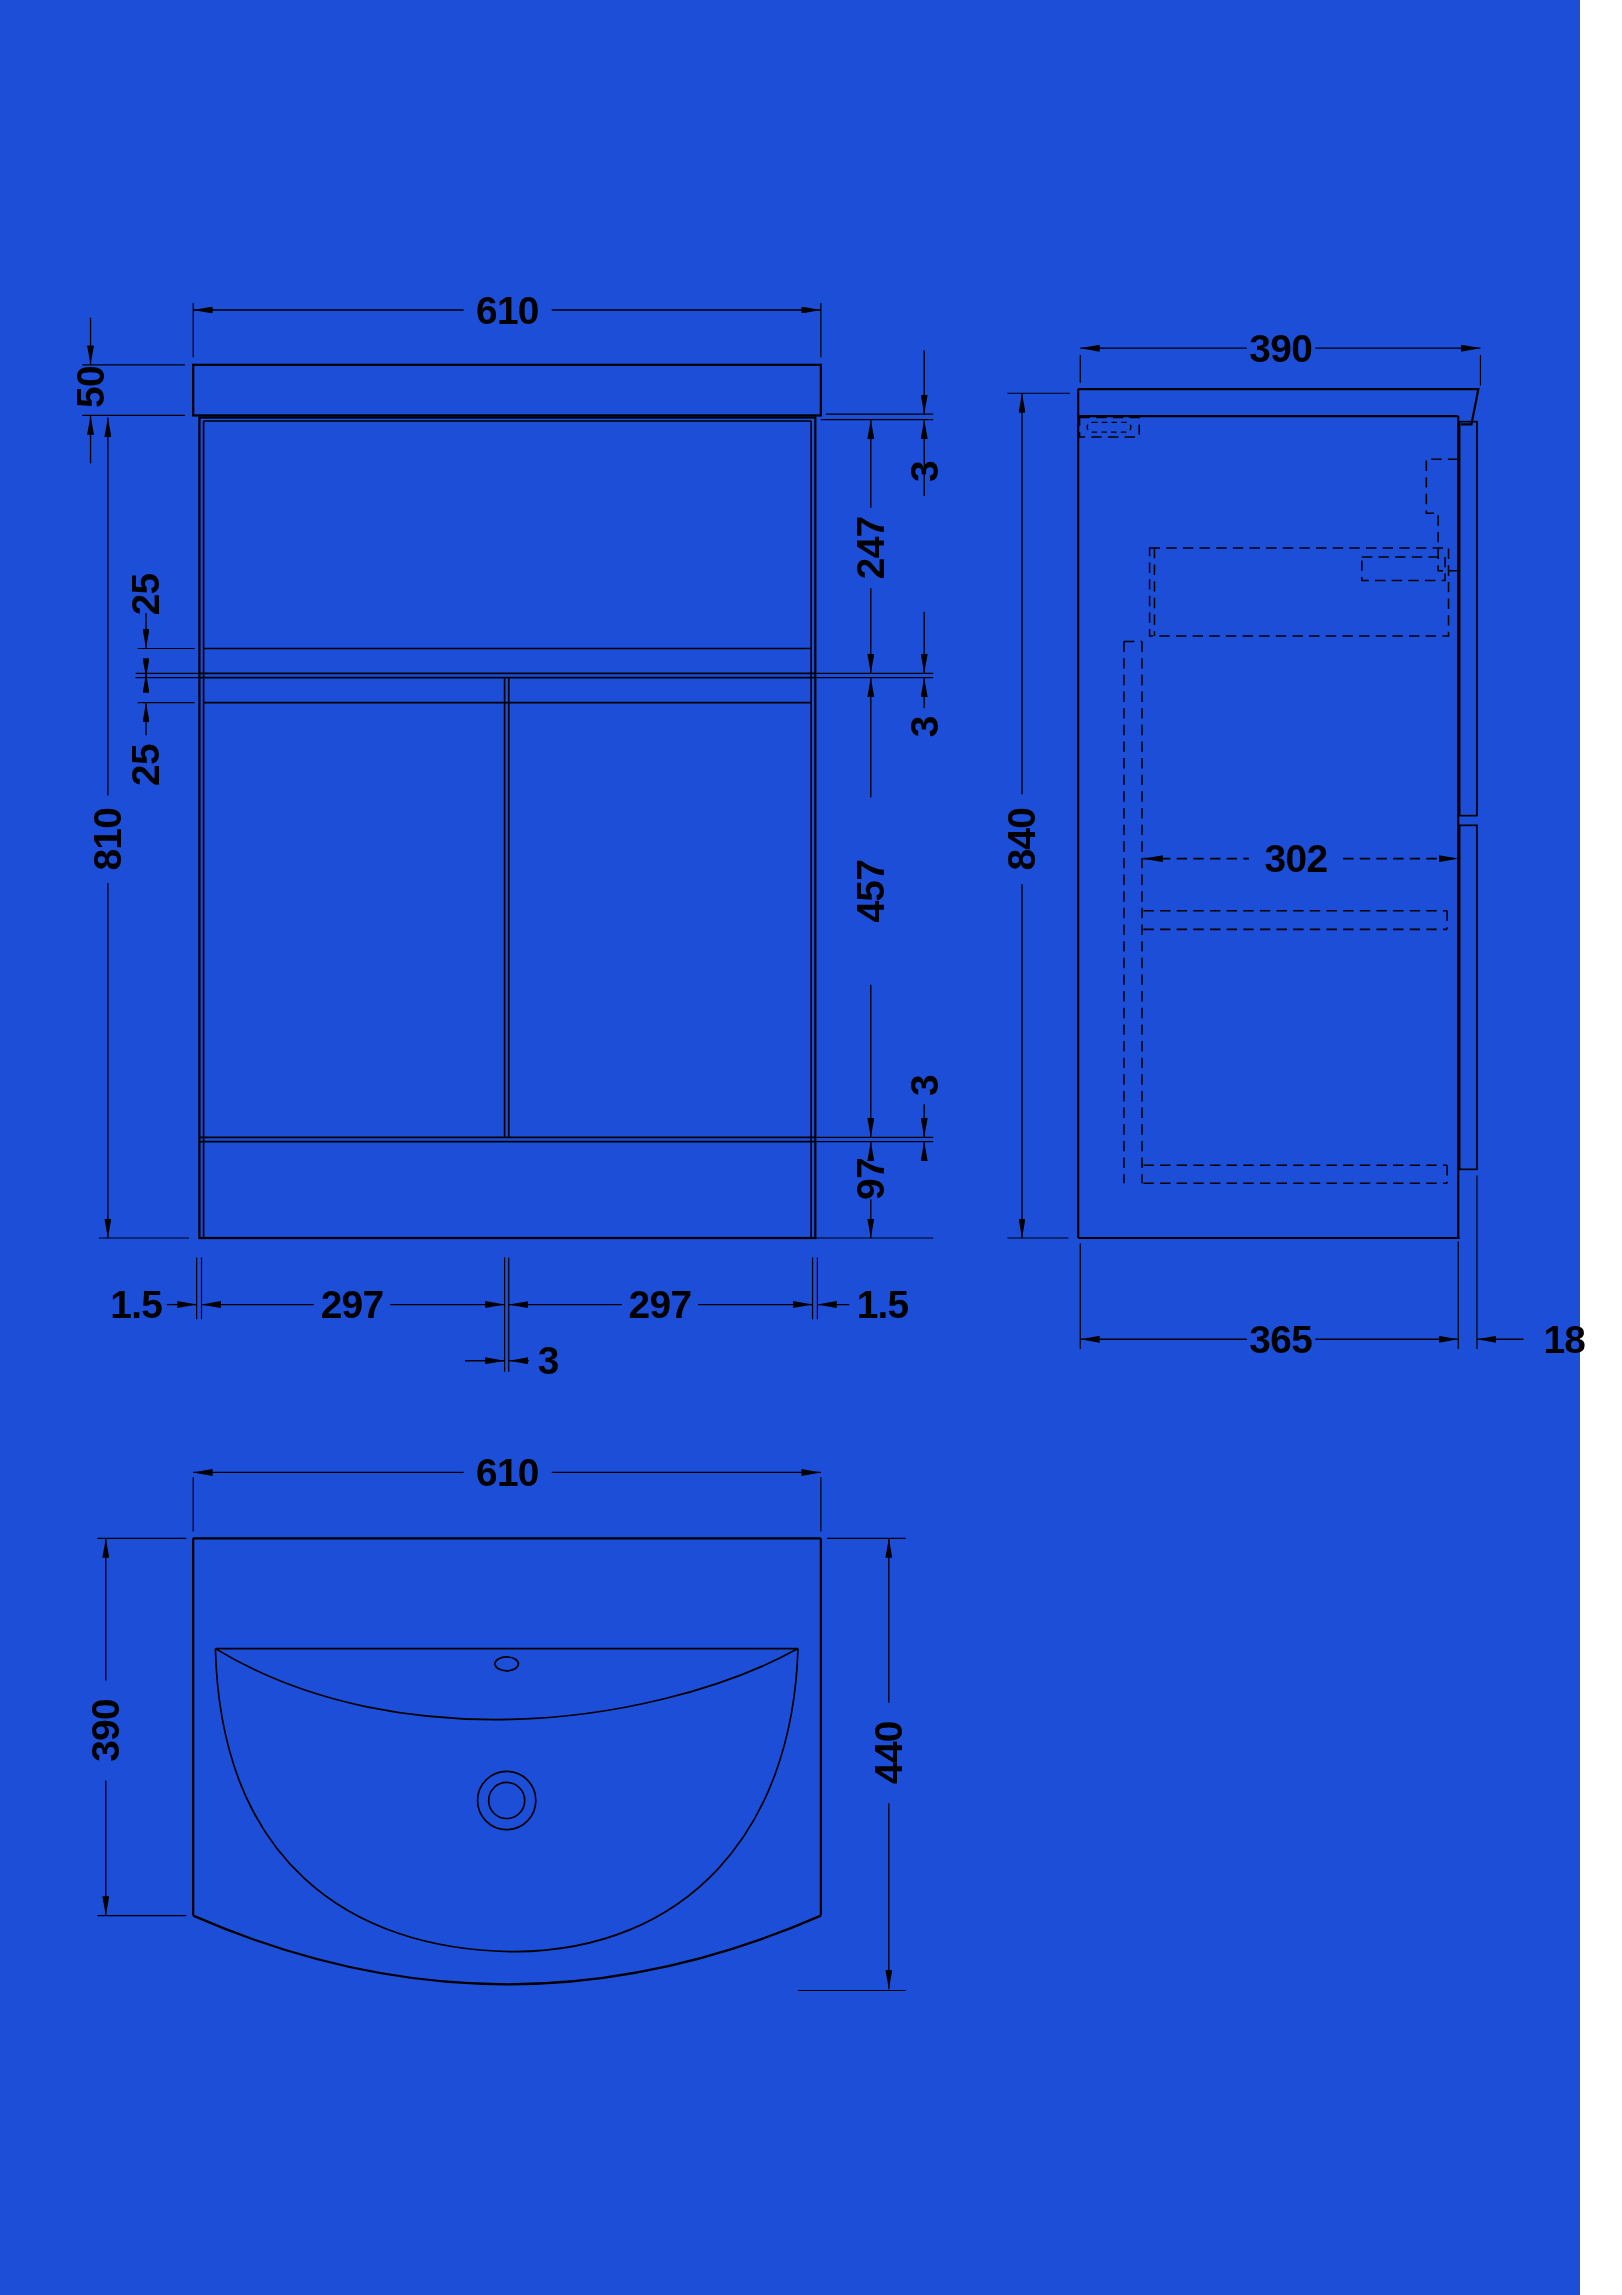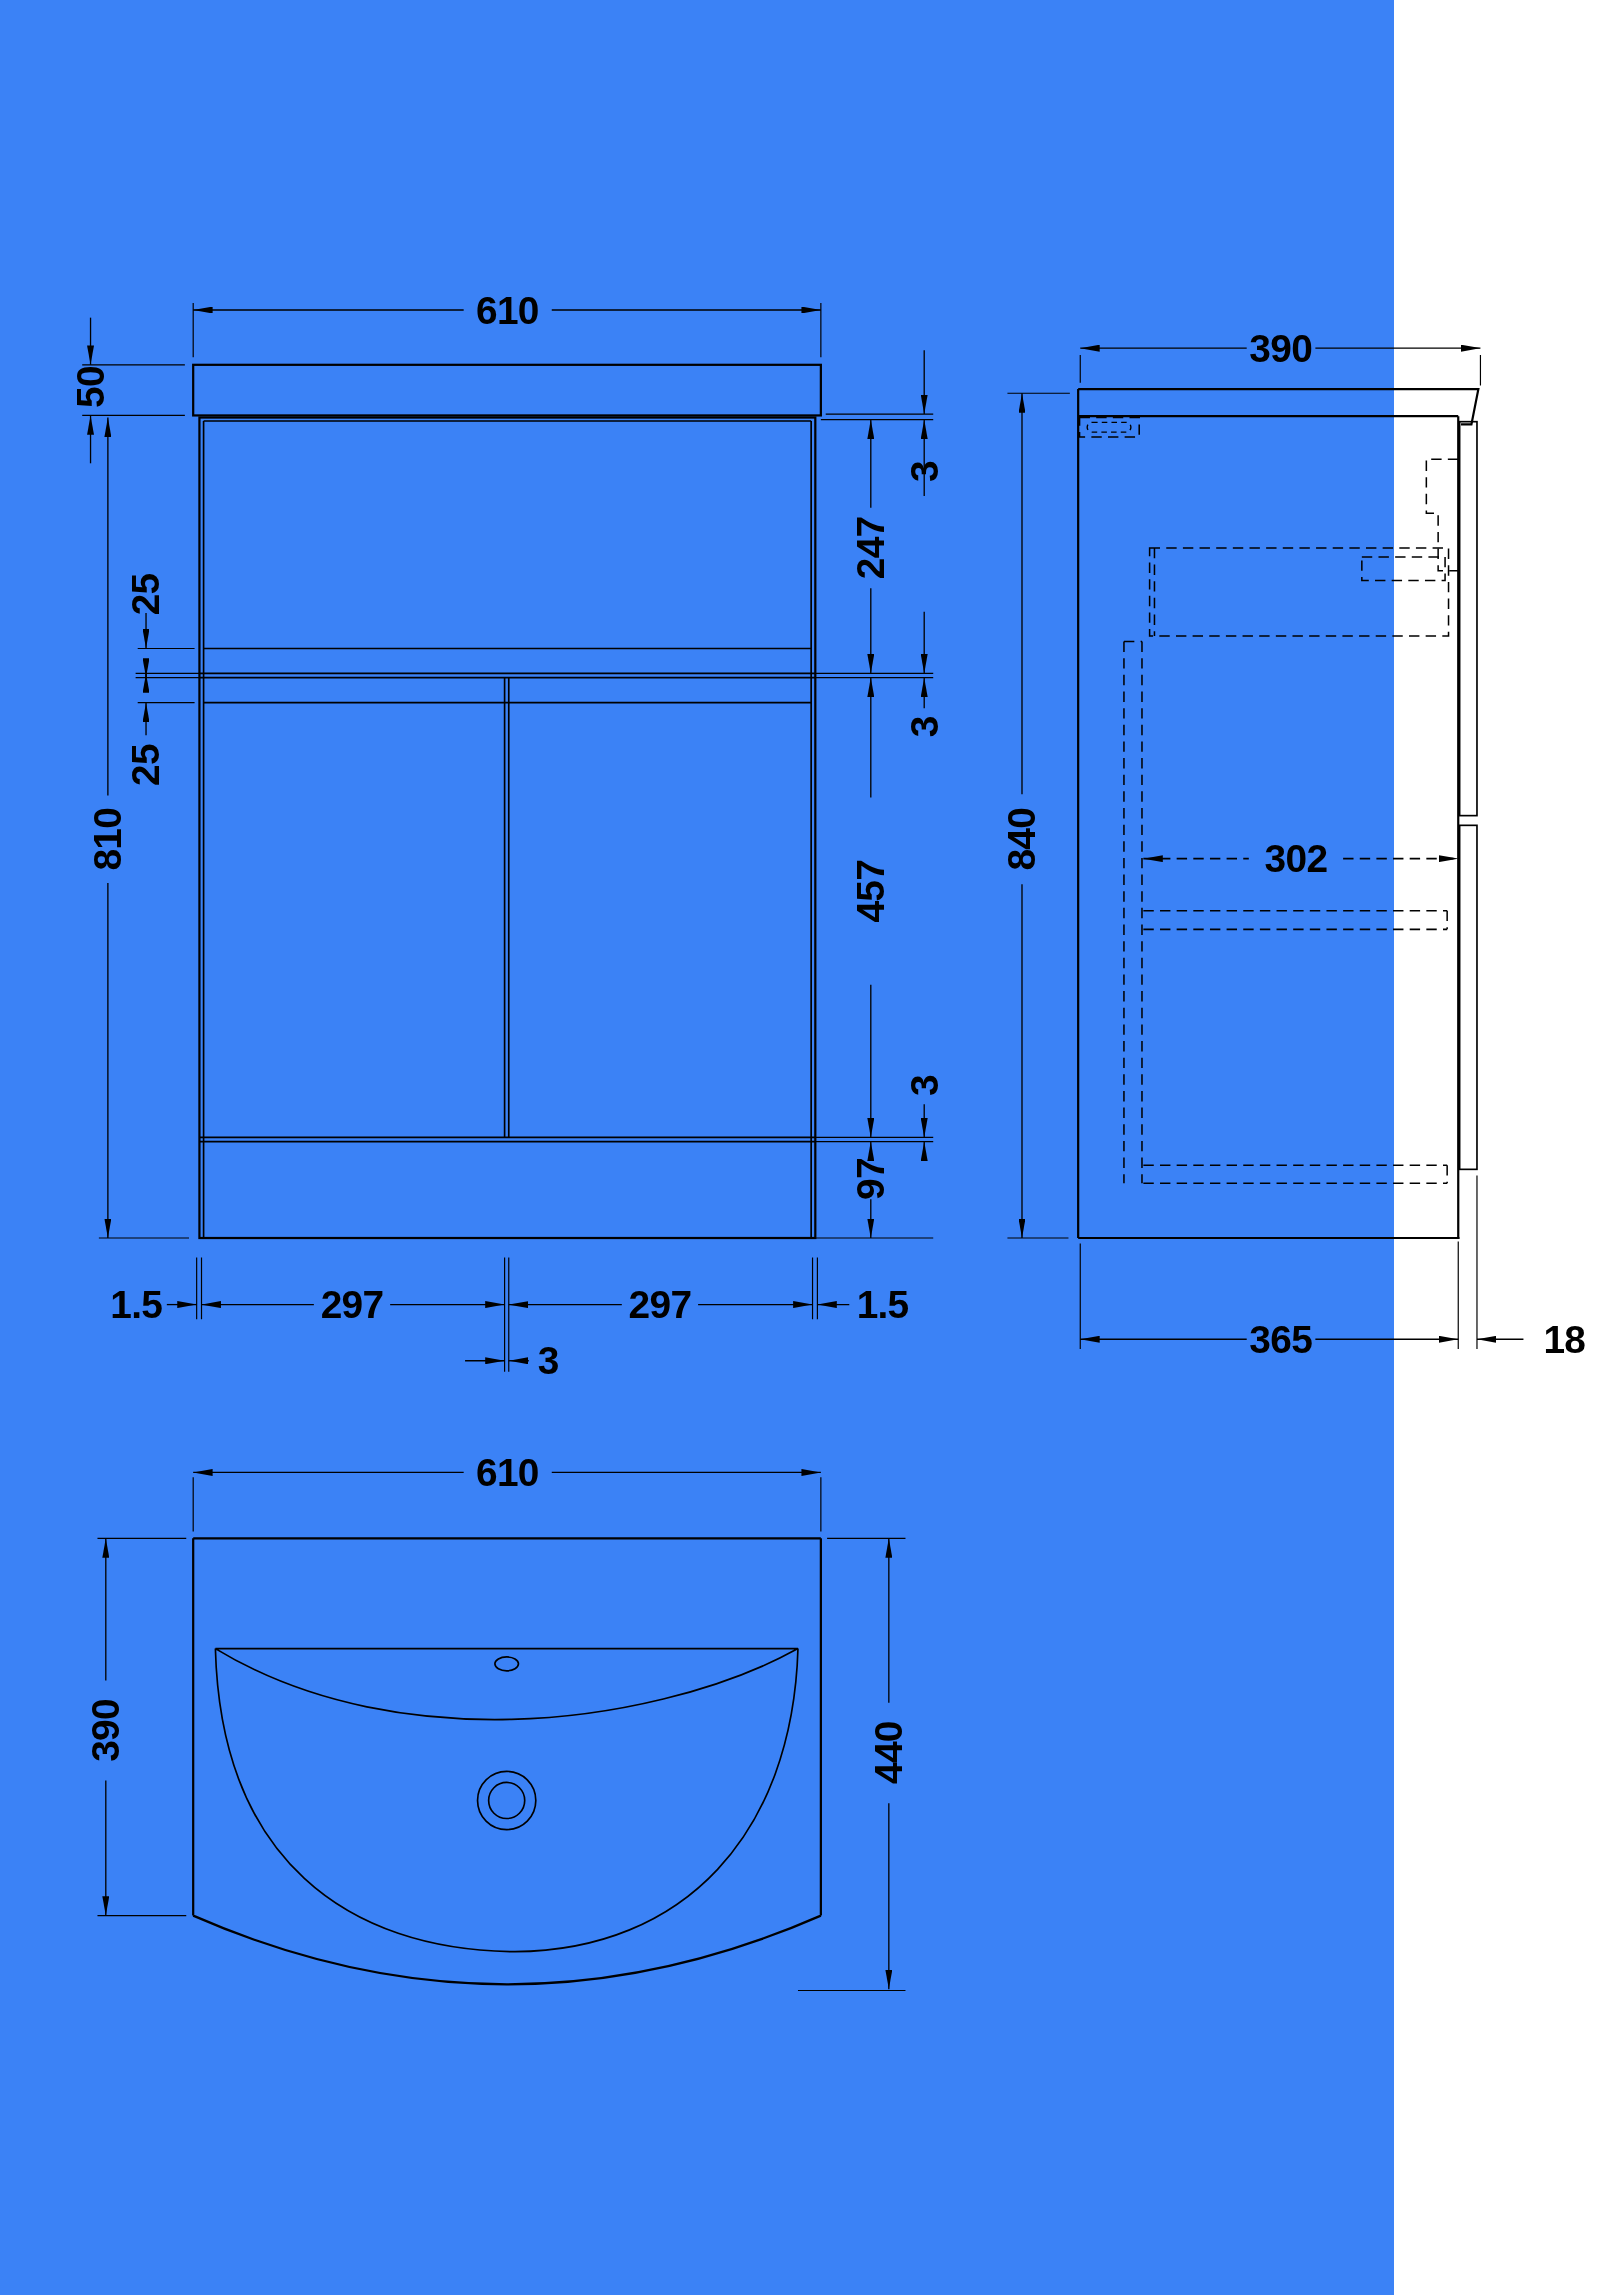--- a/index.html
+++ b/index.html
@@ -1,16 +1,16 @@
 <!DOCTYPE html>
 <html style="font-size:11px"><head>
 <meta charset="utf-8">
 <style>
   html,body{margin:0;padding:0;background:#ffffff;}
-  .sheet{width:1394px;height:2295px;background:#3b82f6;position:relative;}
+  .sheet{width:1580px;height:2295px;background:#1d4ed8;position:relative;}
   svg{display:block;}
   text{font-family:"Liberation Sans","DejaVu Sans",sans-serif;font-weight:700;font-size:56px;fill:#000;letter-spacing:-1px;}
   .outline{stroke:#000;stroke-width:3.2;fill:none;}
   .inner{stroke:#000;stroke-width:2.4;fill:none;}
   .ext{stroke:#000;stroke-width:1.7;fill:none;}
   .dim{stroke:#000;stroke-width:1.9;fill:none;}
   .dashed{stroke:#000;stroke-width:2.2;fill:none;stroke-dasharray:15 9;}
   .dashed-fine{stroke:#000;stroke-width:2;fill:none;stroke-dasharray:8 6;}
 </style>
 </head>

